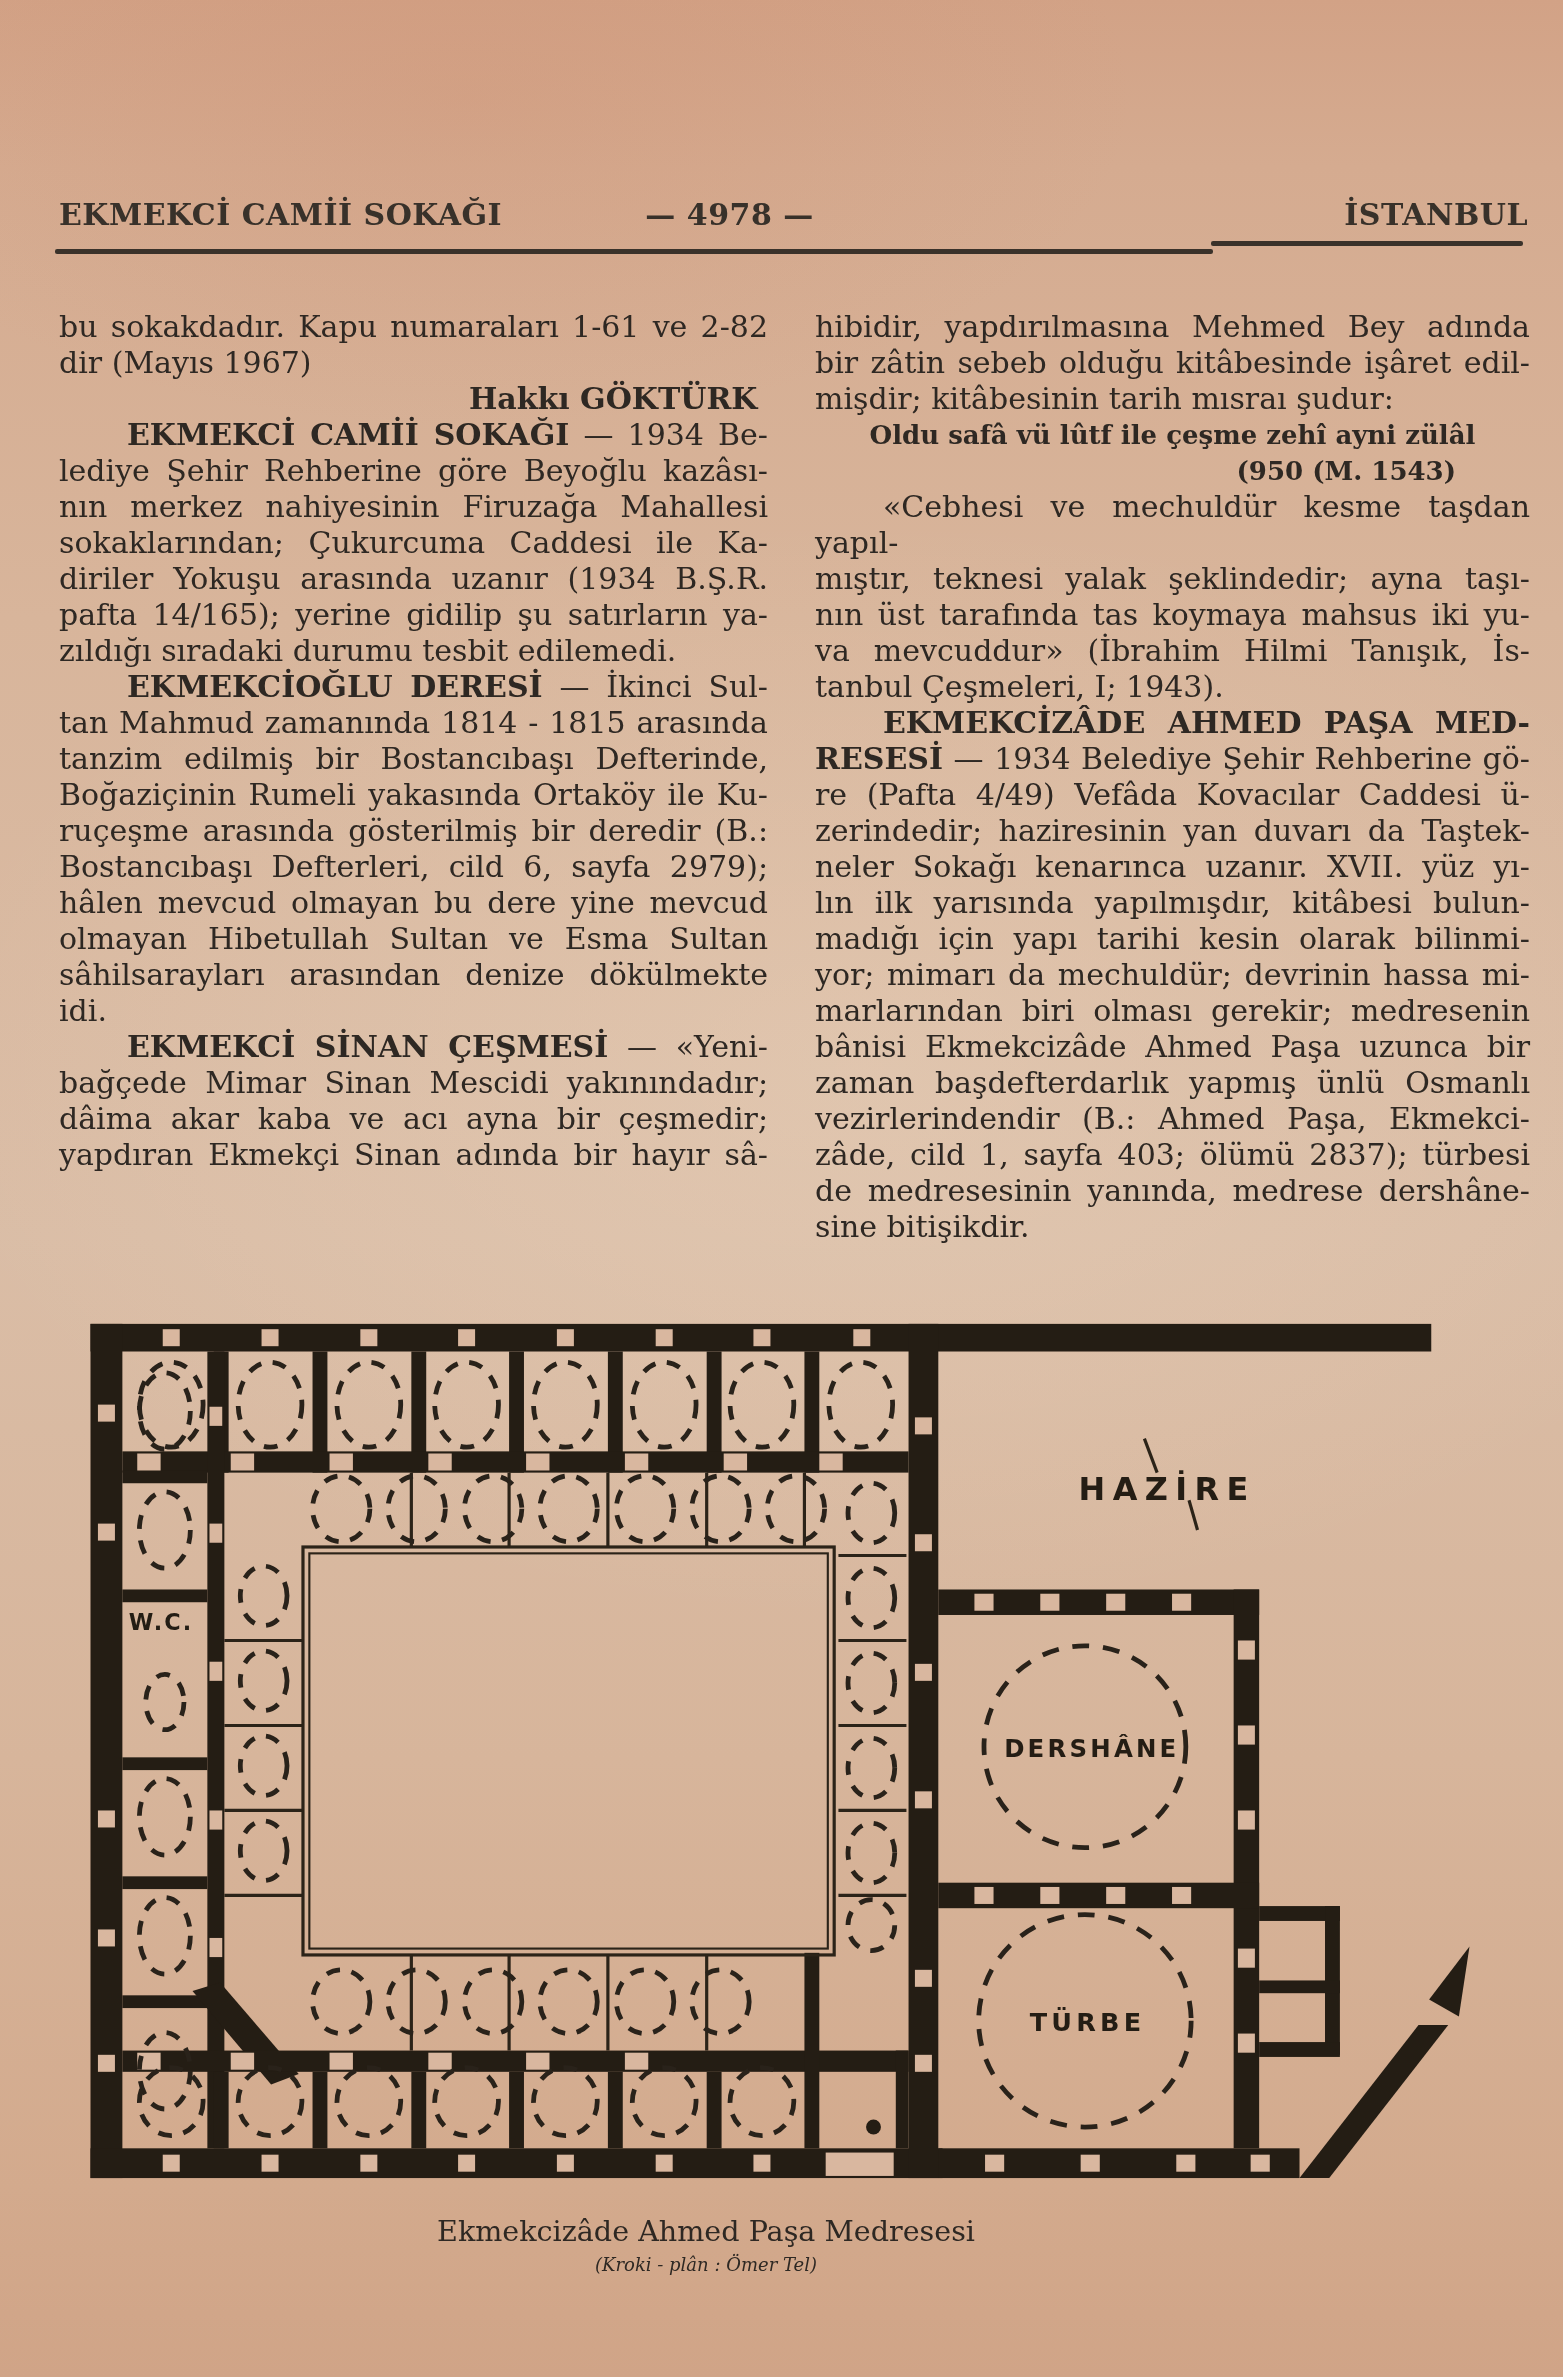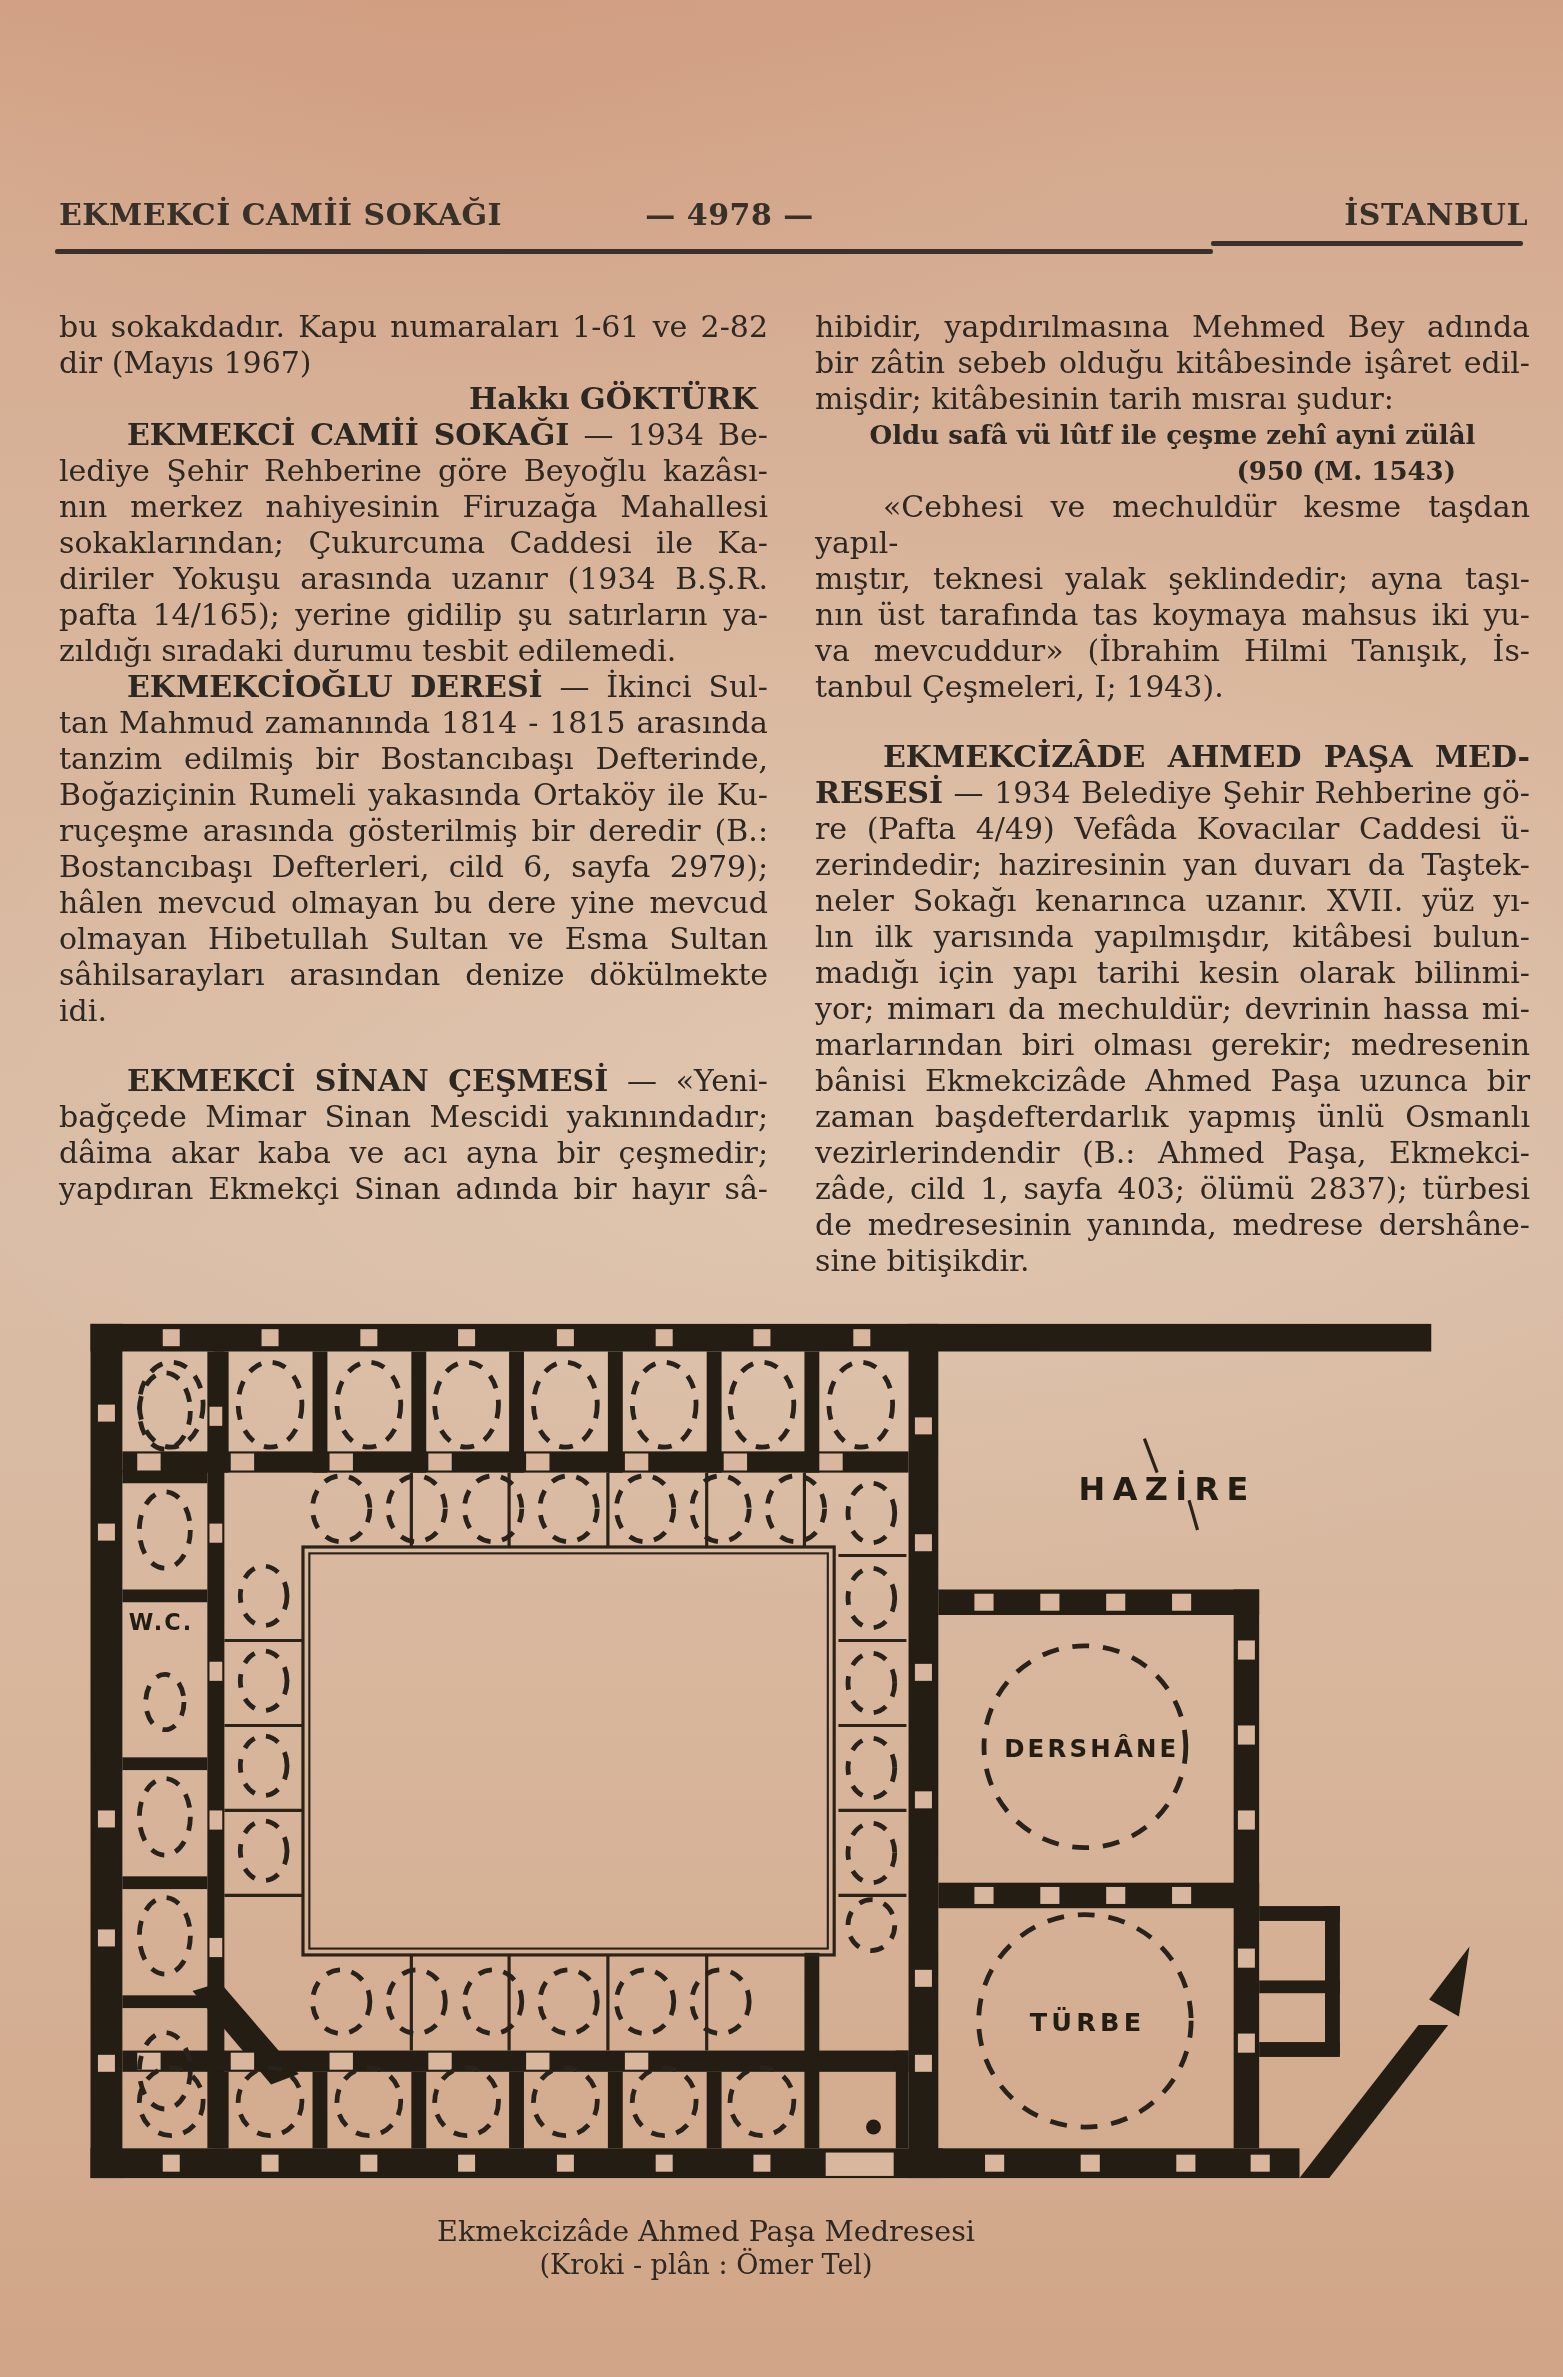--- a/index.html
+++ b/index.html
@@ -17,36 +17,36 @@
   .hdr .hl{position:absolute;left:0;top:0;}
   .hdr .hc{position:absolute;left:50%;transform:translateX(-88%);top:0;}
   .hdr .hr{position:absolute;right:0;top:0;}
   .rule{position:absolute;left:55px;top:249px;width:1158px;height:5.3px;background:#3a322a;border-radius:2.1px;}
   .rule2{position:absolute;left:1211px;top:241px;width:312px;height:4.8px;background:#3a322a;border-radius:2.1px;}
 
   .col{position:absolute;top:309px;font-size:30px;line-height:36px;}
   .col.left{left:59px;width:709px;}
   .col.right{left:815px;width:715px;}
   .para{margin:0;}
-  .para.gap{margin-top:34px;}
+  .para.gap{}
   .tline{text-align:justify;text-align-last:justify;white-space:normal;}
   .tline.flush{text-align-last:left;}
   .tline.ar{text-align:right;text-align-last:right;}
   .tline.ac{text-align:center;text-align-last:center;}
   .tline.ind{text-indent:68px;}
   .tline.sm{font-size:26px;}
   .b, .tline .b{font-weight:bold;}
 
   .plan{position:absolute;left:82px;top:1311px;width:1413px;height:898px;}
   .plan svg{width:100%;height:100%;display:block;}
   .plan text{font-family:"DejaVu Sans","Liberation Sans",sans-serif;font-weight:bold;fill:#241d14;}
 
   .caption{position:absolute;left:177px;top:2215px;width:1058px;text-align:center;color:#2e2823;}
   .caption .c1{font-size:28.6px;font-weight:normal;line-height:33px;}
-  .caption .c2{font-size:27px;line-height:33px;}
+  .caption .c2{font-size:18px;line-height:33px;font-style:italic;}
 </style>
 </head>
 <body>
 
 <div class="hdr">
   <span class="hl">EKMEKCİ CAMİİ SOKAĞI</span>
   <span class="hc">— 4978 —</span>
   <span class="hr">İSTANBUL</span>
 </div>
 <div class="rule"></div>

